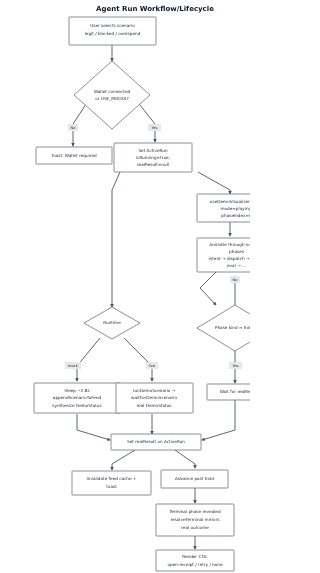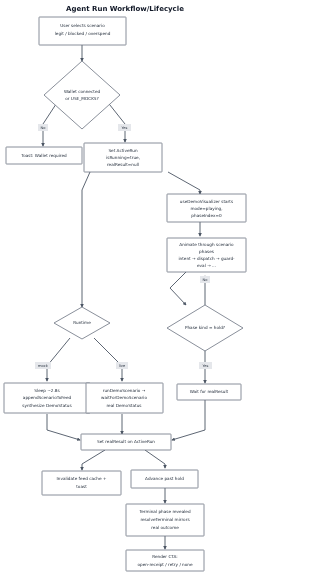--- a/index.html
+++ b/index.html
@@ -10,20 +10,21 @@
   body {
     width: 250px;
     height: 573px;
     font-family: "DejaVu Sans", sans-serif;
     overflow: hidden;
   }
   #diagram-root {
     position: relative;
     width: 250px;
     height: 420px;
+    padding-left: 30px;
   }
   svg.flow {
     display: block;
     width: 250px;
     height: 573px;
   }
   .node-box {
     fill: #ffffff;
     stroke: #6b7280;
     stroke-width: 0.8;

